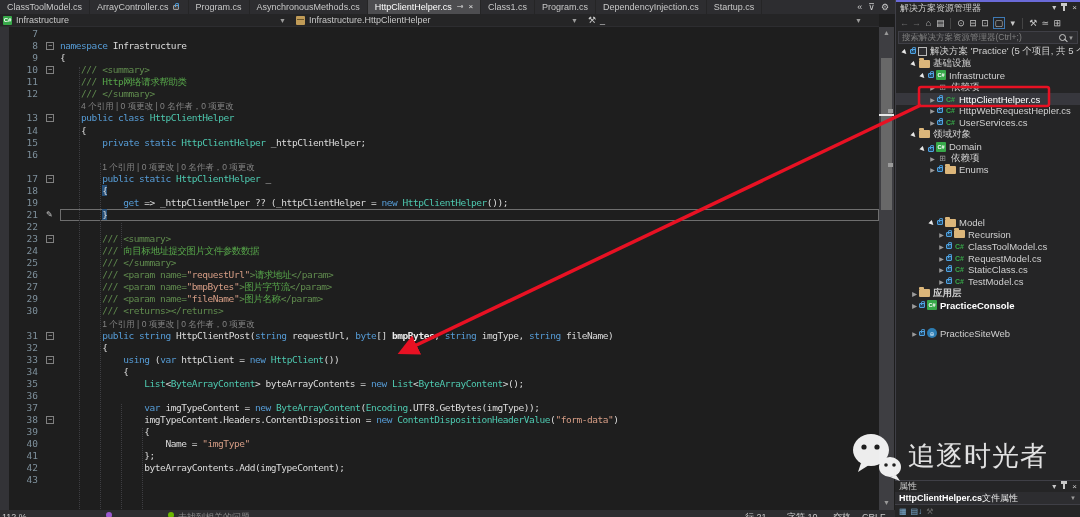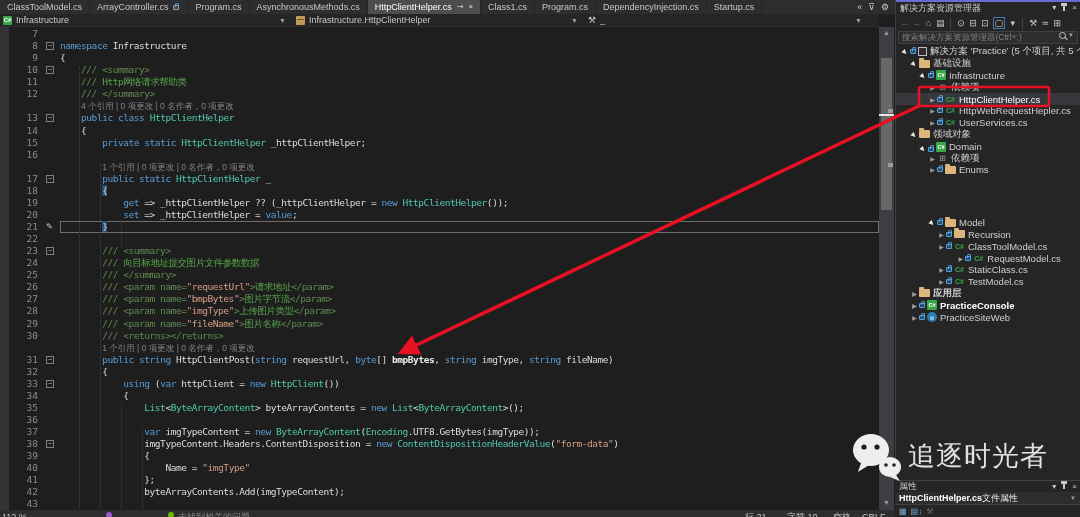--- a/index.html
+++ b/index.html
@@ -52,21 +52,21 @@
   
   .panel{position:absolute;left:895px;top:0;width:185px;height:517px;background:#252526;border-left:1px solid #3F3F46;}
   .panel-topline{position:absolute;left:0;top:0;width:100%;height:2px;background:#6A6AD8;}
   .panel-title{position:absolute;left:0;top:2px;width:100%;height:12px;display:flex;align-items:center;padding:0 3px 0 4px;color:#CCC;}
   .panel-title .sp{flex:1;}
   .ptool{position:absolute;left:0;top:15px;width:100%;height:15px;display:flex;align-items:center;gap:3px;padding:0 4px;color:#C8C8C8;}
   .ptool .ic{font-size:9px;line-height:10px;min-width:9px;text-align:center;}
   .ptool .ic.dim{color:#6A6A6A;}
   .ptool .ic.boxed{border:1px solid #3E79B4;padding:0 1px;}
   .ptool .sep{color:#555;}
-  .searchrow{position:absolute;left:2px;top:31px;width:180px;height:13px;background:#2D2D30;border:1px solid #3F3F46;display:flex;padding:0 3px;color:#808080;font-size:8.5px;}
+  .searchrow{position:absolute;left:2px;top:31px;width:180px;height:13px;background:#2D2D30;border:1px solid #3F3F46;display:flex;align-items:center;padding:0 3px;color:#808080;font-size:8.5px;}
   .searchrow .sp{flex:1;}
   .mag{width:7px;height:7px;border:1px solid #C8C8C8;border-radius:50%;position:relative;flex:none;}
   .mag::after{content:"";position:absolute;width:4px;height:1px;background:#C8C8C8;transform:rotate(45deg);right:-3px;bottom:-1px;}
   .tree{position:absolute;left:0;top:46px;width:100%;}
   .trow{display:flex;align-items:center;height:11.8px;white-space:nowrap;color:#D0D0D0;font-size:9.5px;}
   .trow.sel{background:#37373D;color:#FFF;}
   .trow.bold{font-weight:bold;color:#FFF;}
   .ar{width:9px;flex:none;color:#9B9B9B;font-size:6px;text-align:center;}
   .ar.e{color:#E8E8E8;transform:rotate(45deg);}
   .lockico{width:6px;height:5px;border:1px solid #4FA3E3;border-radius:1px;background:#274B66;position:relative;flex:none;margin-right:2px;}
@@ -250,25 +250,20 @@
         <div class="row">
           <span class="ln">18</span>
           <span class="fold"></span>
           <pre class="code"><span class="seg-p">        </span><span class="seg-b">{</span></pre>
         </div>
         <div class="row">
           <span class="ln">19</span>
           <span class="fold"></span>
           <pre class="code"><span class="seg-k">            get</span><span class="seg-p"> =&gt; _httpClientHelper ?? (_httpClientHelper = </span><span class="seg-k">new</span><span class="seg-p"> </span><span class="seg-t">HttpClientHelper</span><span class="seg-p">());</span></pre>
         </div>
-        <div class="row">
-          <span class="ln">20</span>
-          <span class="fold"></span>
-          <pre class="code"><span class="seg-k">            set</span><span class="seg-p"> =&gt; _httpClientHelper = </span><span class="seg-k">value</span><span class="seg-p">;</span></pre>
-        </div>
         <div class="row cur">
           <span class="ln">21</span>
           <span class="pencil">✎</span>
           <span class="fold"></span>
           <pre class="code"><span class="seg-p">        </span><span class="seg-b">}</span></pre>
         </div>
         <div class="row">
           <span class="ln">22</span>
           <span class="fold"></span>
           <pre class="code"></pre>
@@ -292,25 +287,20 @@
         </div>
         <div class="row">
           <span class="ln">26</span>
           <span class="fold"></span>
           <pre class="code"><span class="seg-d">        /// &lt;param name=</span><span class="seg-ds">"requestUrl"</span><span class="seg-d">&gt;</span><span class="seg-g">请求地址</span><span class="seg-d">&lt;/param&gt;</span></pre>
         </div>
         <div class="row">
           <span class="ln">27</span>
           <span class="fold"></span>
           <pre class="code"><span class="seg-d">        /// &lt;param name=</span><span class="seg-ds">"bmpBytes"</span><span class="seg-d">&gt;</span><span class="seg-g">图片字节流</span><span class="seg-d">&lt;/param&gt;</span></pre>
-        </div>
-        <div class="row">
-          <span class="ln">28</span>
-          <span class="fold"></span>
-          <pre class="code"><span class="seg-d">        /// &lt;param name=</span><span class="seg-ds">"imgType"</span><span class="seg-d">&gt;</span><span class="seg-g">上传图片类型</span><span class="seg-d">&lt;/param&gt;</span></pre>
         </div>
         <div class="row">
           <span class="ln">29</span>
           <span class="fold"></span>
           <pre class="code"><span class="seg-d">        /// &lt;param name=</span><span class="seg-ds">"fileName"</span><span class="seg-d">&gt;</span><span class="seg-g">图片名称</span><span class="seg-d">&lt;/param&gt;</span></pre>
         </div>
         <div class="row">
           <span class="ln">30</span>
           <span class="fold"></span>
           <pre class="code"><span class="seg-d">        /// &lt;returns&gt;&lt;/returns&gt;</span></pre>
@@ -513,21 +503,21 @@
           <span class="lockico"></span>
           <span class="ti ti-folder"></span>
           <span>Recursion</span>
         </div>
         <div class="trow" style="padding-left: 41px;">
           <span class="ar">▶</span>
           <span class="lockico"></span>
           <span class="ti ti-cs">C#</span>
           <span>ClassToolModel.cs</span>
         </div>
-        <div class="trow" style="padding-left: 41px; justify-content: center;">
+        <div class="trow" style="padding-left: 41px;">
           <span class="ar">▶</span>
           <span class="lockico"></span>
           <span class="ti ti-cs">C#</span>
           <span>RequestModel.cs</span>
         </div>
         <div class="trow" style="padding-left: 41px;">
           <span class="ar">▶</span>
           <span class="lockico"></span>
           <span class="ti ti-cs">C#</span>
           <span>StaticClass.cs</span>
@@ -542,21 +532,21 @@
           <span class="ar">▶</span>
           <span class="ti ti-folder"></span>
           <span>应用层</span>
         </div>
         <div class="trow bold" style="padding-left: 14px;">
           <span class="ar">▶</span>
           <span class="lockico"></span>
           <span class="ti ti-csproj">C#</span>
           <span>PracticeConsole</span>
         </div>
-        <div class="trow" style="padding-left: 14px;">
+        <div class="trow" style="padding-left: 14px; margin-top: 16px;">
           <span class="ar">▶</span>
           <span class="lockico"></span>
           <span class="ti ti-web">⊕</span>
           <span>PracticeSiteWeb</span>
         </div>
       </div>
   </div>
 
   <div class="props-title">
     <span>属性</span>

